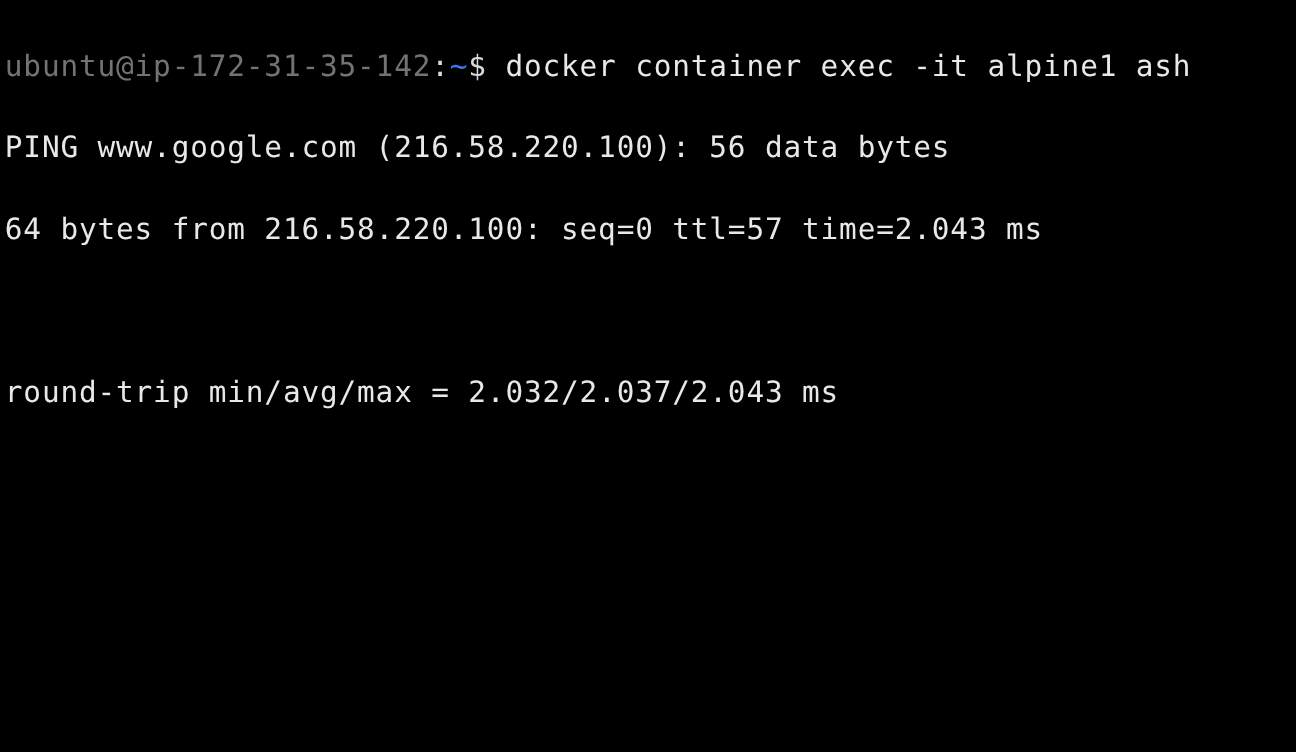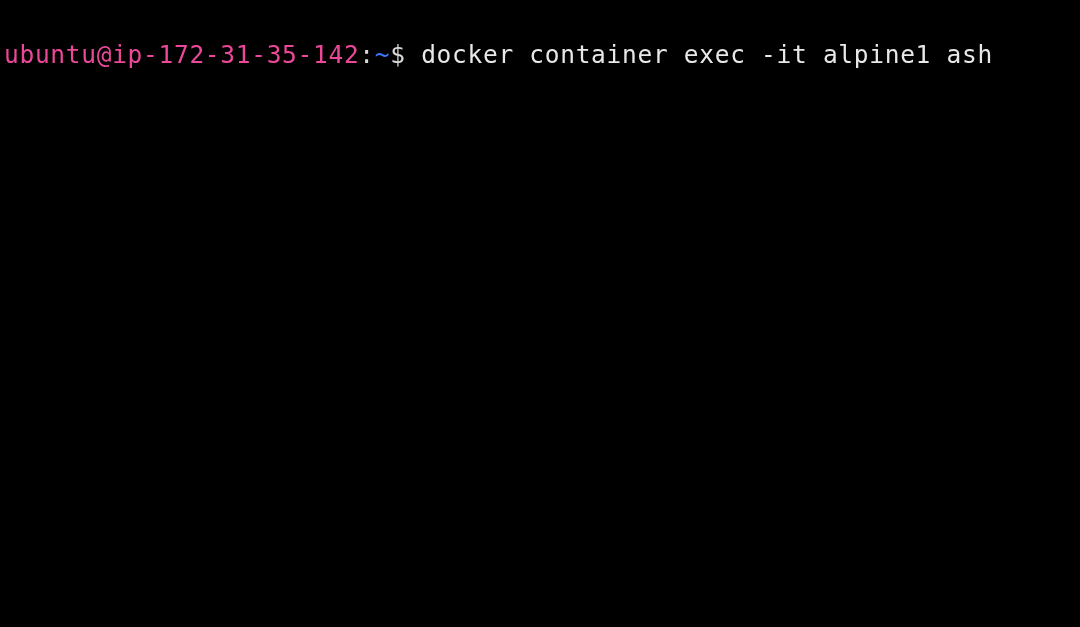--- a/index.html
+++ b/index.html
@@ -12,31 +12,34 @@
   }
   .terminal {
     font-family: "Menlo", "Consolas", "DejaVu Sans Mono", monospace;
     font-size: 24.5px;
     line-height: 34px;
     letter-spacing: 0.7px;
     color: #e8e8e8;
     white-space: pre;
     padding: 4px 4px 0 4px;
   }
-  .prompt-host { color: #ec4899; }
+  .prompt-host { color: #737373; }
   .prompt-tilde { color: #3b7bff; }
   .prompt-dollar { color: #d8d8d8; }
   .line { display: block; }
 </style>
 </head>
 <body>
 
 <div class="terminal">
 <span class="line"><span class="prompt-host">ubuntu@ip-172-31-35-142</span><span class="prompt-dollar">:</span><span class="prompt-tilde">~</span><span class="prompt-dollar">$ </span><span>docker container exec -it alpine1 ash</span></span>
+<span class="line">PING www.google.com (216.58.220.100): 56 data bytes</span>
+<span class="line">64 bytes from 216.58.220.100: seq=0 ttl=57 time=2.043 ms</span>
 <span class="line"> </span>
+<span class="line">round-trip min/avg/max = 2.032/2.037/2.043 ms</span>
 
 
 
 
 
 
 
 
 </div>
 

